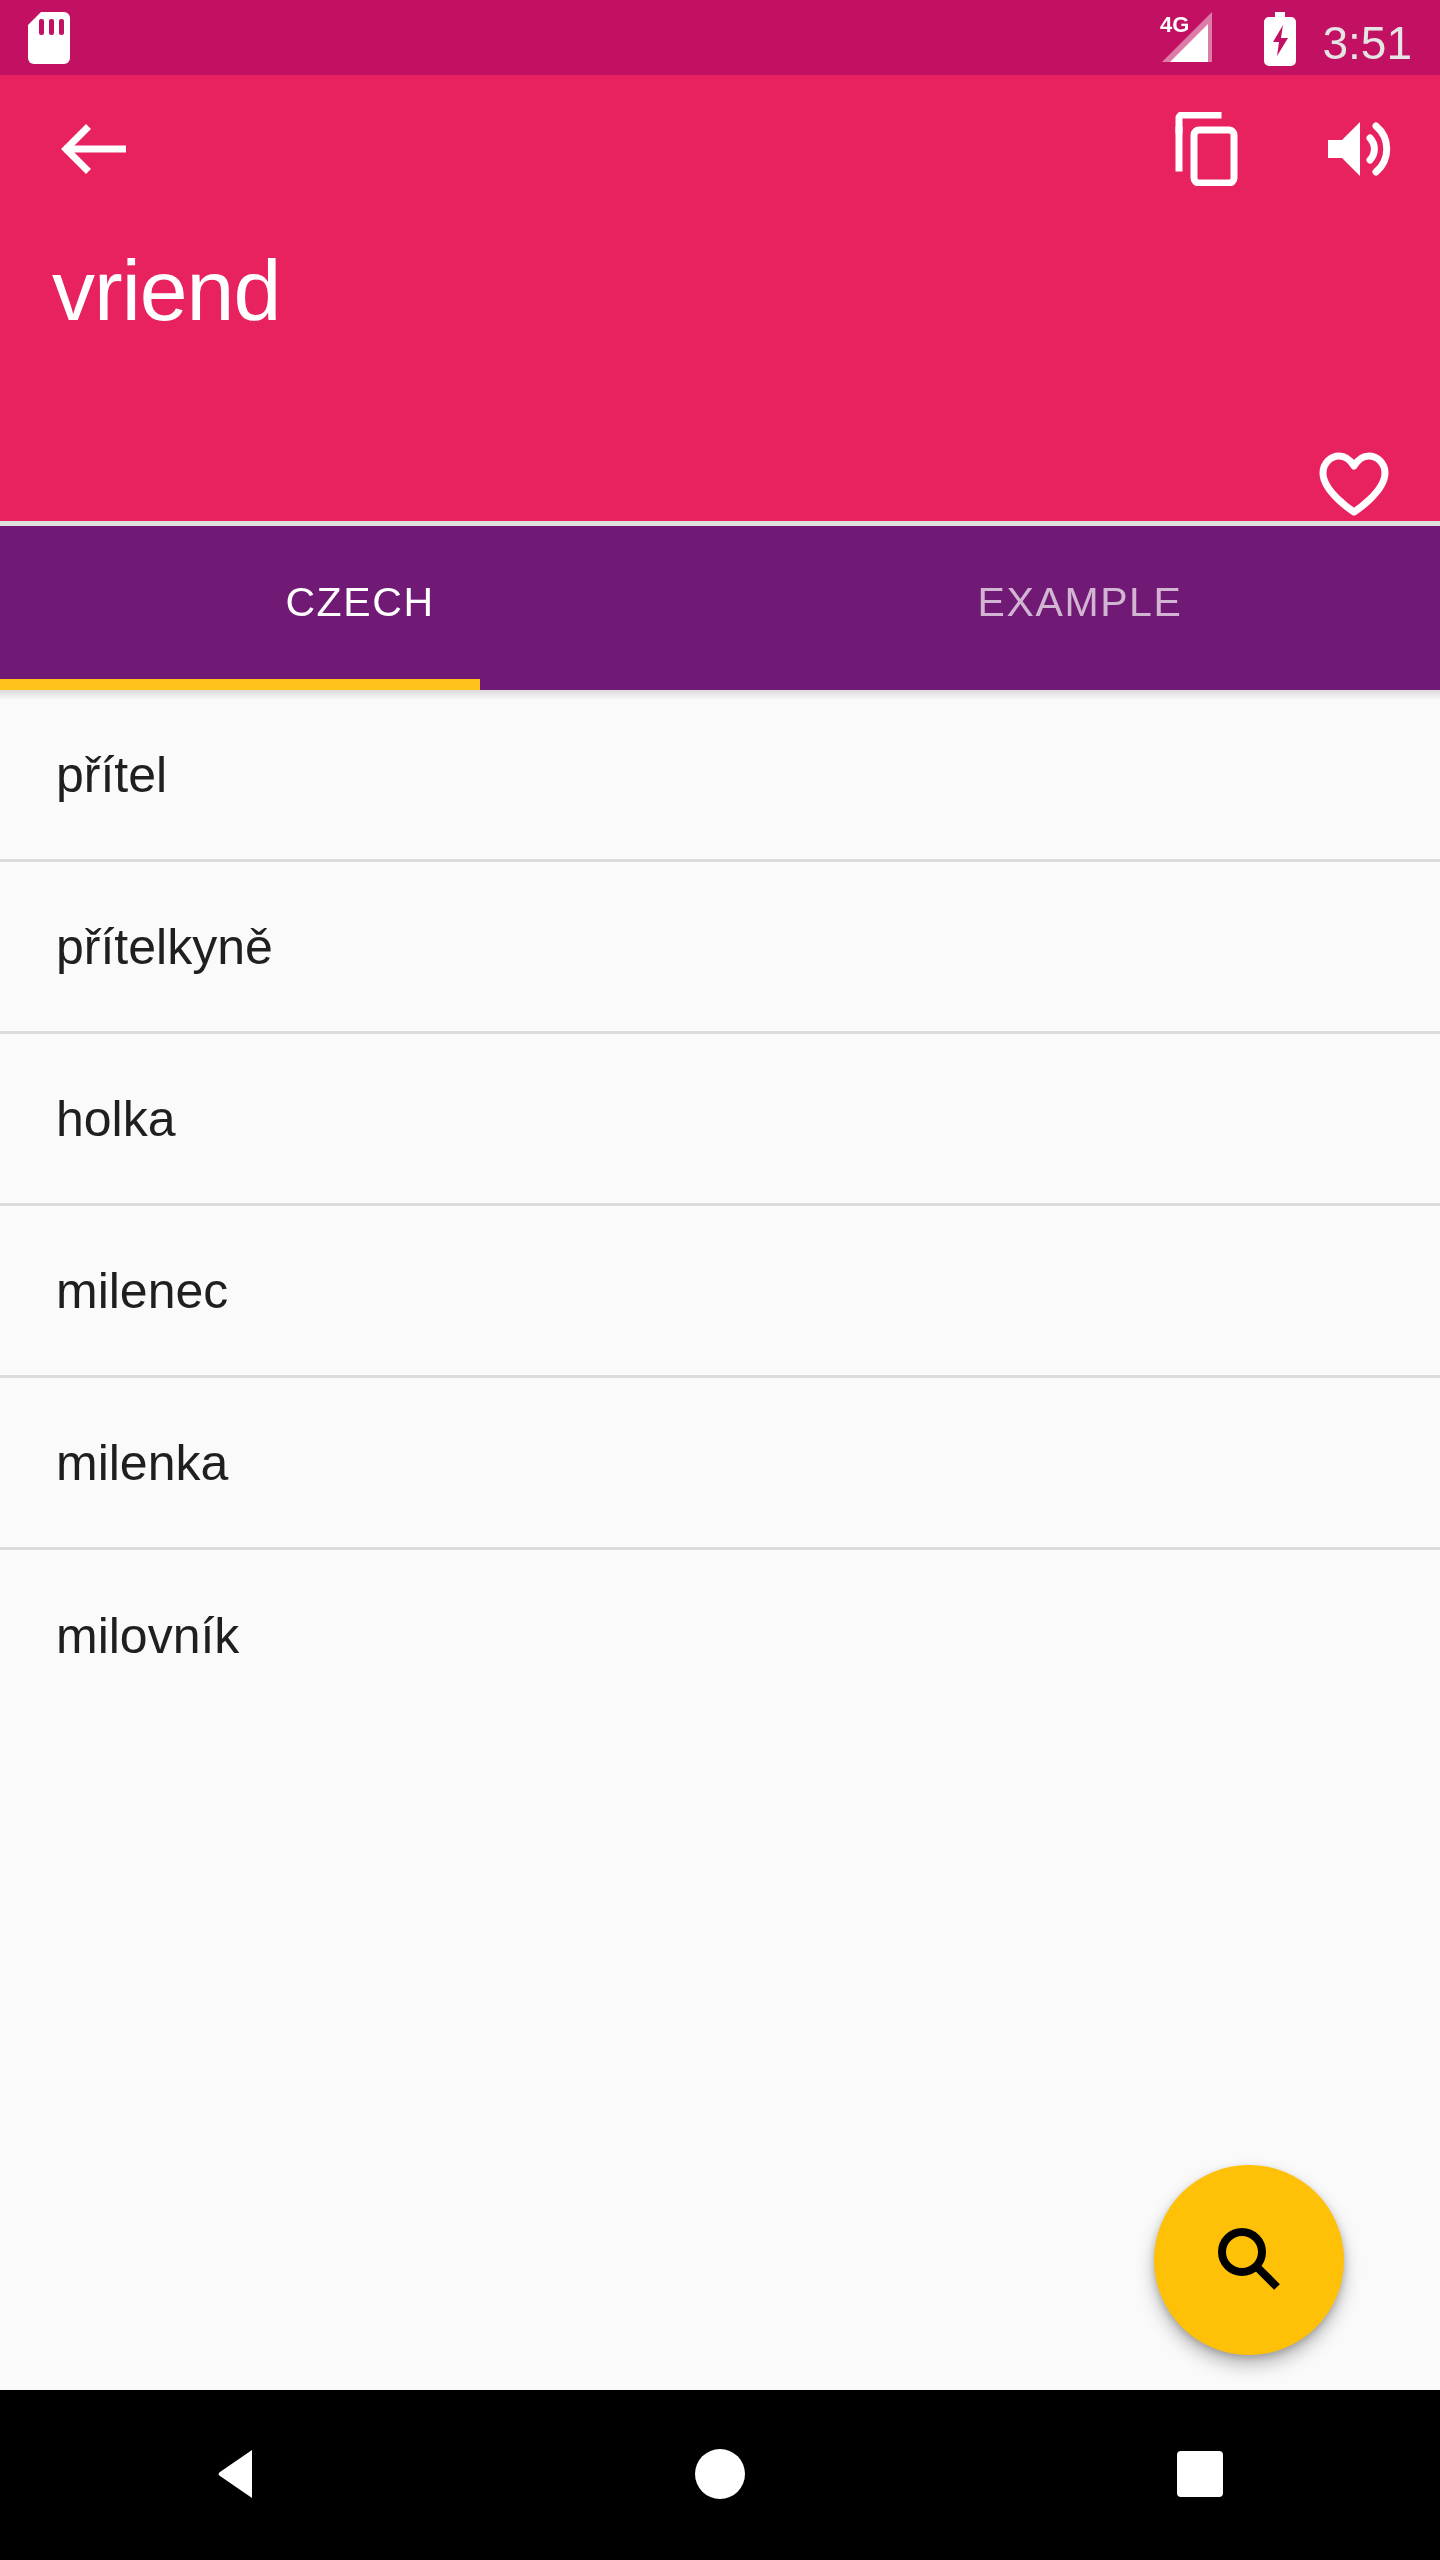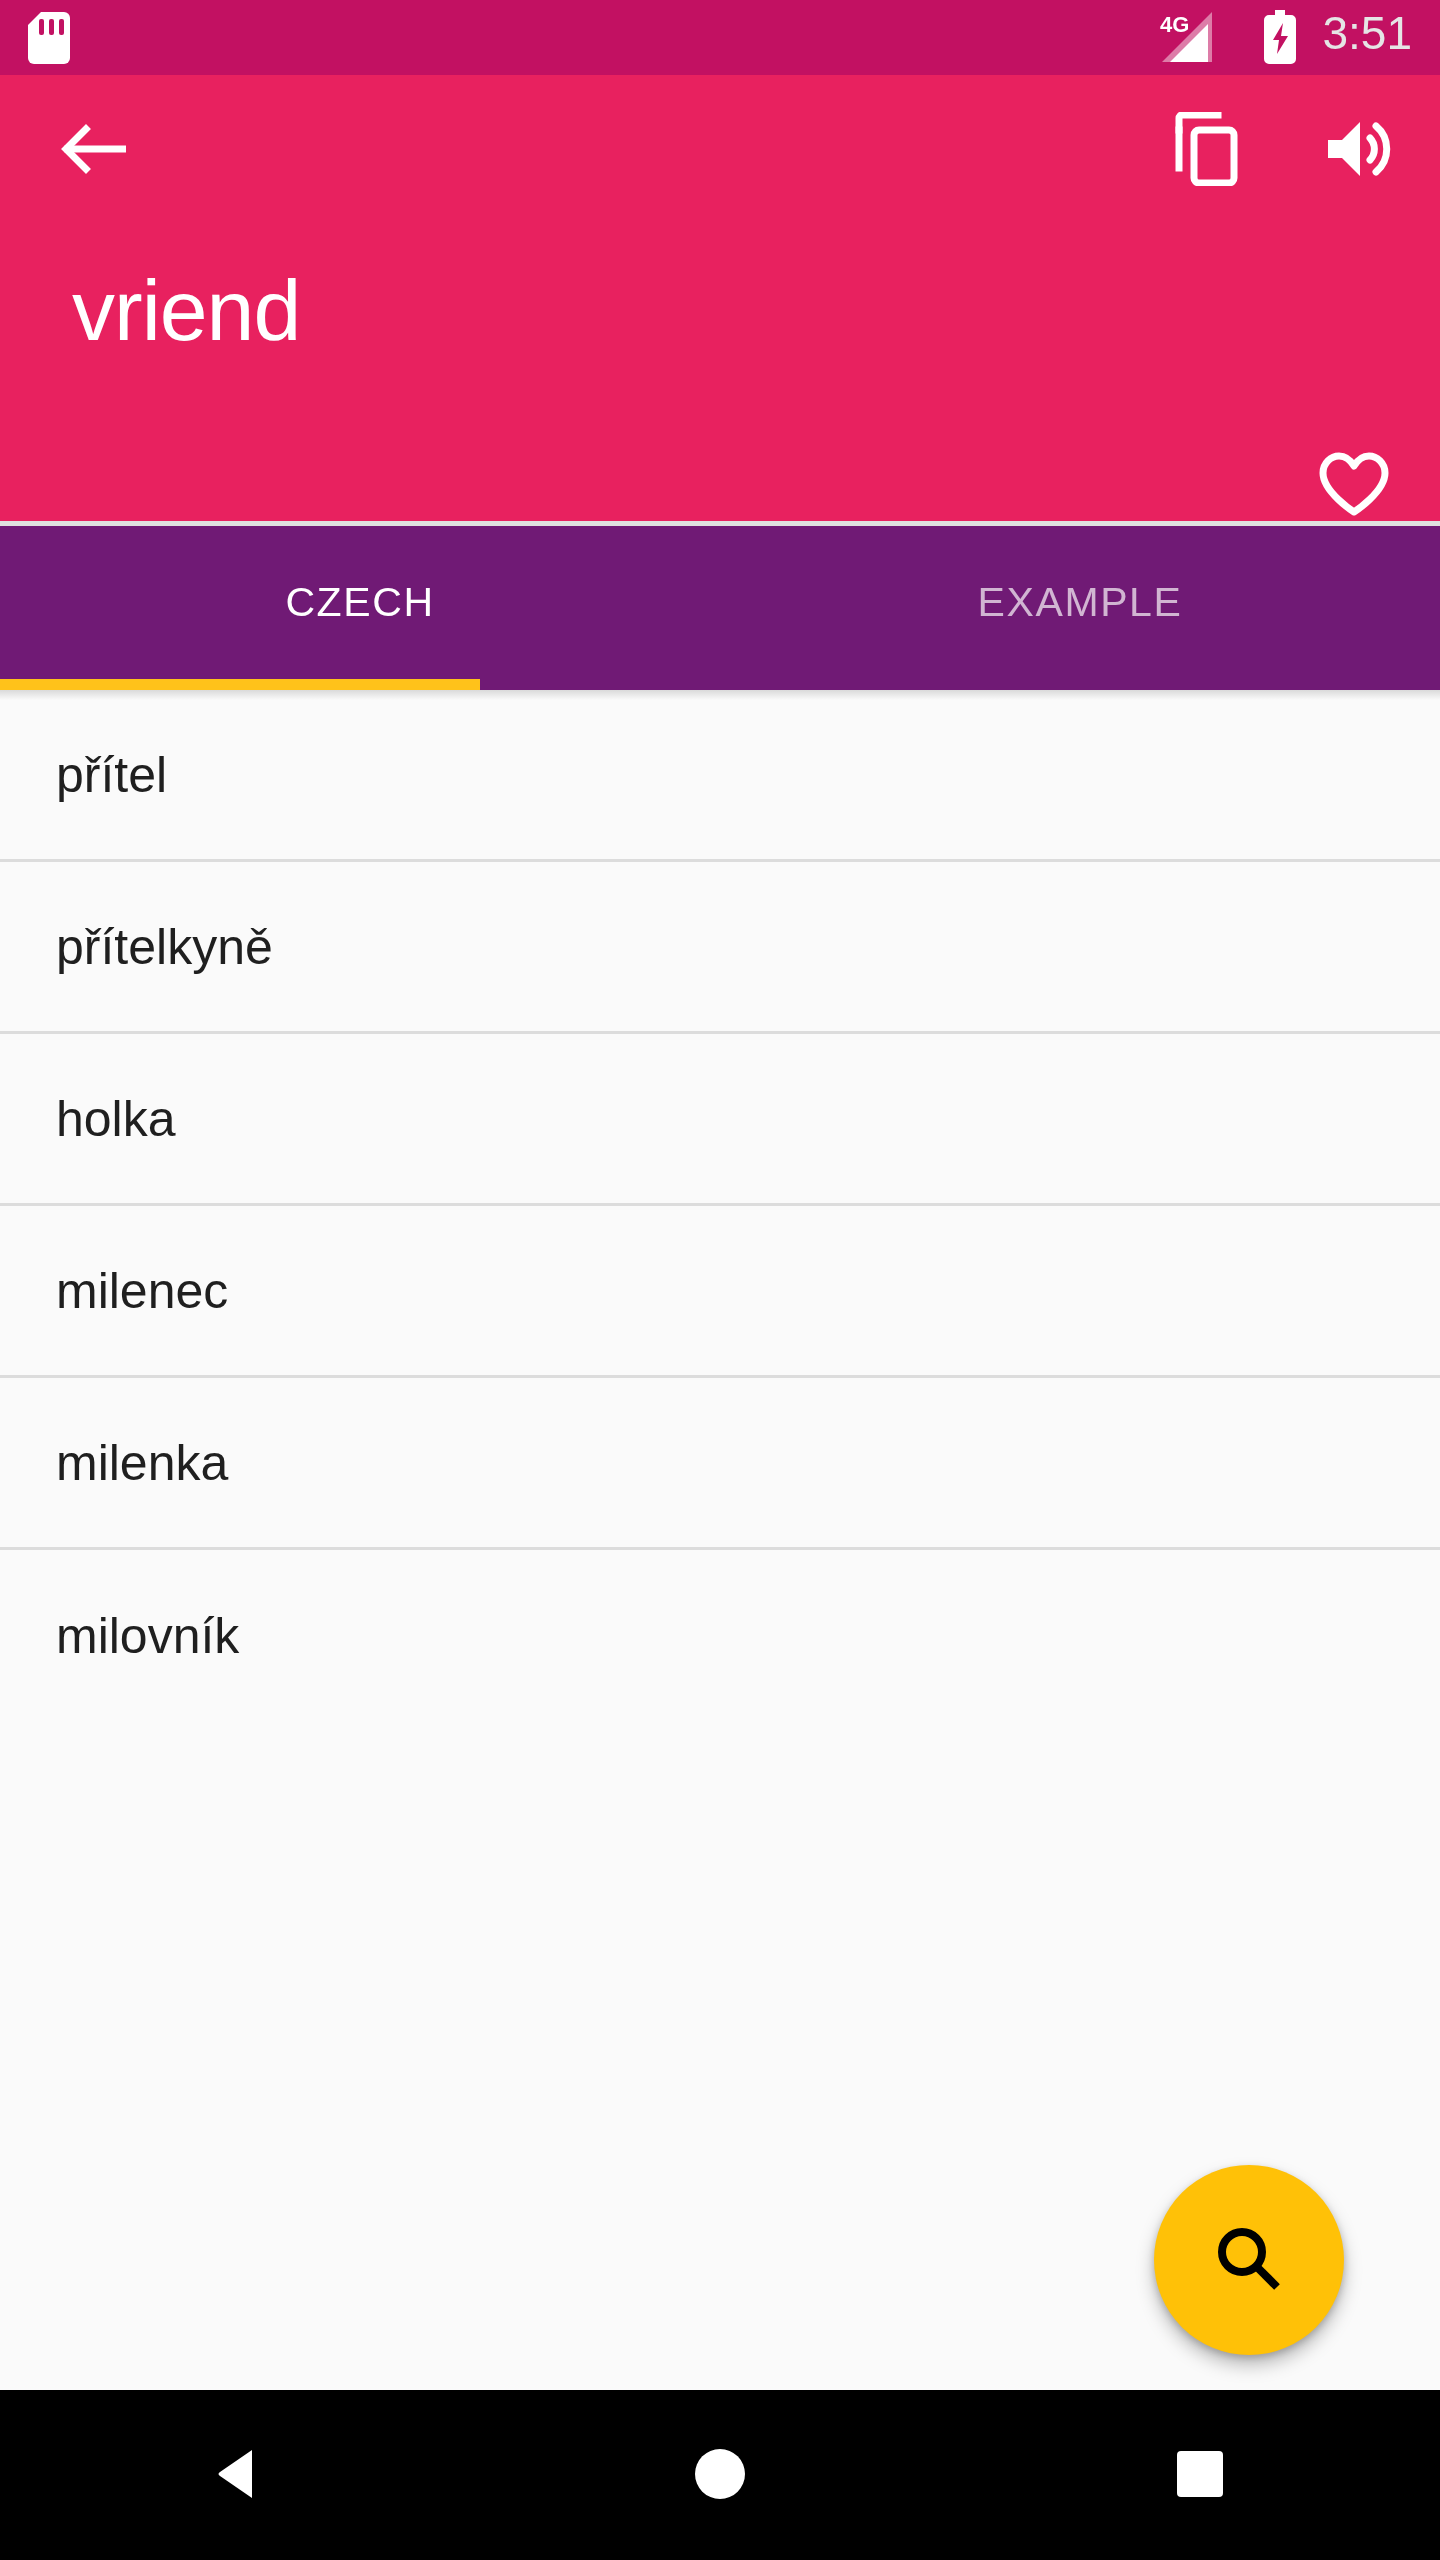--- a/index.html
+++ b/index.html
@@ -26,21 +26,21 @@
     width: 1440px;
     height: 75px;
     background: #C21162;
     display: flex;
     align-items: center;
     justify-content: space-between;
     padding: 0 28px 0 28px;
     box-sizing: border-box;
   }
   .sb-left { display: flex; align-items: center; }
-  .sb-right { display: flex; align-items: flex-start; gap: 20px; }
+  .sb-right { display: flex; align-items: flex-end; gap: 20px; }
   .sd-icon { display: block; }
   .signal-icon { display: block; }
   .battery-icon { display: block; }
   #status-clock {
     color: #e5e5e5;
     font-size: 46px;
     letter-spacing: 0px;
     line-height: 1;
     margin-left: 6px;
     white-space: nowrap;
@@ -71,29 +71,28 @@
     display: flex;
     align-items: center;
     justify-content: center;
     background: none;
     border: none;
     padding: 0;
     cursor: pointer;
   }
   #page-title {
     position: absolute;
-    left: 72px;
+    left: 52px;
     top: 172px;
     color: #FFFFFF;
     font-size: 86px;
     font-weight: 400;
     line-height: 1;
     letter-spacing: -1px;
     white-space: nowrap;
-    margin-top: 20px;
   }
   #favorite-btn {
     position: absolute;
     right: 50px;
     top: 410px;
     transform: translateY(-50%);
     background: none;
     border: none;
     padding: 0;
     cursor: pointer;

